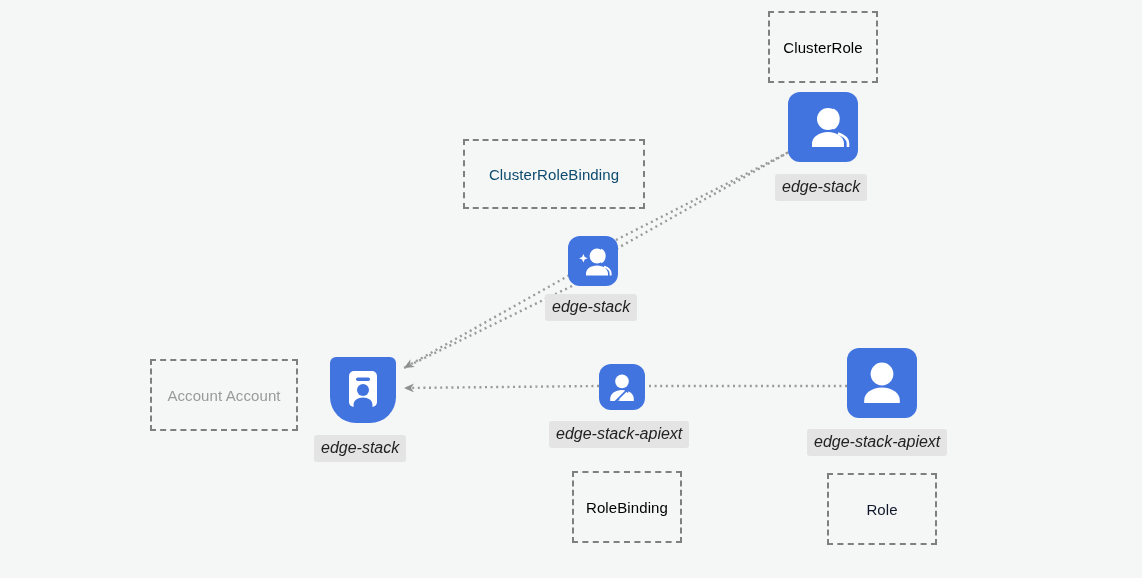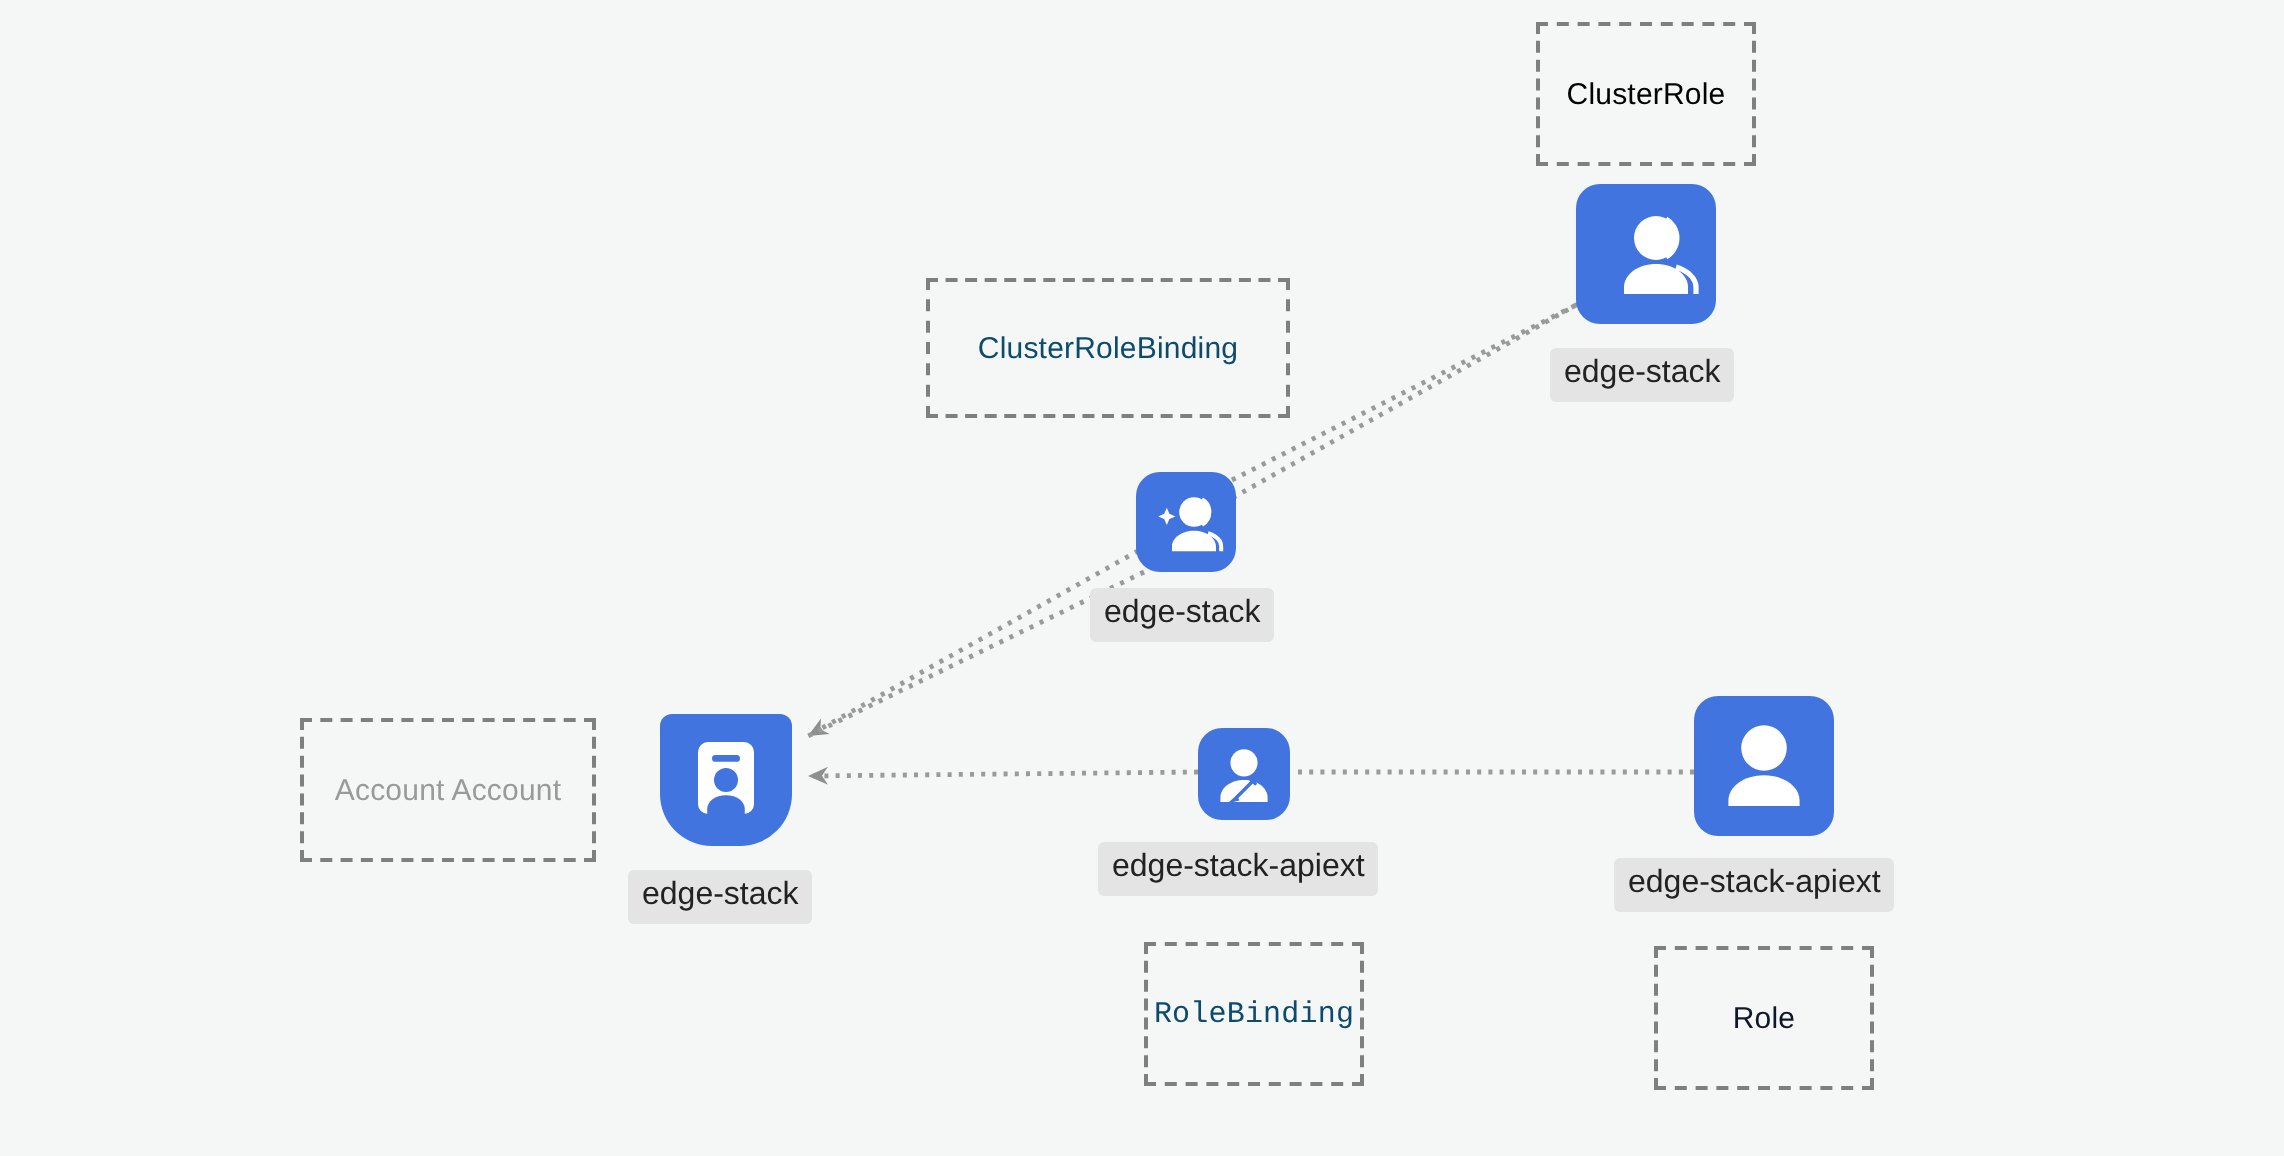--- a/index.html
+++ b/index.html
@@ -71,20 +71,21 @@
     position: absolute;
     background: #e4e4e4;
     color: #222222;
     font-family: "Liberation Sans", sans-serif;
     font-size: 16px;
     line-height: 1;
     padding: 5px 7px 6px 7px;
     border-radius: 3px;
     white-space: nowrap;
     box-sizing: border-box;
+    font-style: italic;
   }
 </style>
 </head>
 <body>
 
 <div id="canvas">
 
   <svg class="edges" viewBox="0 0 1142 578" width="1142" height="578" xmlns="http://www.w3.org/2000/svg">
     <defs>
       <marker id="arrowhead" markerWidth="11" markerHeight="9" refX="10" refY="4.5" orient="auto" markerUnits="userSpaceOnUse">
@@ -104,21 +105,21 @@
       <div class="kind-box" style="left: 768px; top: 11px; width: 110px; height: 72px; border-color: rgb(127, 127, 127);">
         <span class="kind-label" style="color: #000000;">ClusterRole</span>
       </div>
       <div class="kind-box" style="left: 463px; top: 139px; width: 182px; height: 70px; border-color: rgb(127, 127, 127);">
         <span class="kind-label" style="color: #0c4a6e;">ClusterRoleBinding</span>
       </div>
       <div class="kind-box" style="left: 150px; top: 359px; width: 148px; height: 72px; border-color: rgb(127, 127, 127);">
         <span class="kind-label" style="color: rgb(154, 154, 154);">Account Account</span>
       </div>
       <div class="kind-box" style="left: 572px; top: 471px; width: 110px; height: 72px; border-color: rgb(127, 127, 127);">
-        <span class="kind-label" style="color: #0c4a6e; font-family: Liberation Mono, monospace;">RoleBinding</span>
+        <span class="kind-label" style="color: #000000;">RoleBinding</span>
       </div>
       <div class="kind-box" style="left: 827px; top: 473px; width: 110px; height: 72px; border-color: rgb(127, 127, 127);">
         <span class="kind-label" style="color: #0f172a;">Role</span>
       </div>
     </div>
 
   <div id="node-layer">
       <div class="node">
         <div class="node-icon rounded" style="left: 788px; top: 92px; width: 70px; height: 70px; background: rgb(66, 116, 224);">
     <svg viewBox="0 0 70 70">

